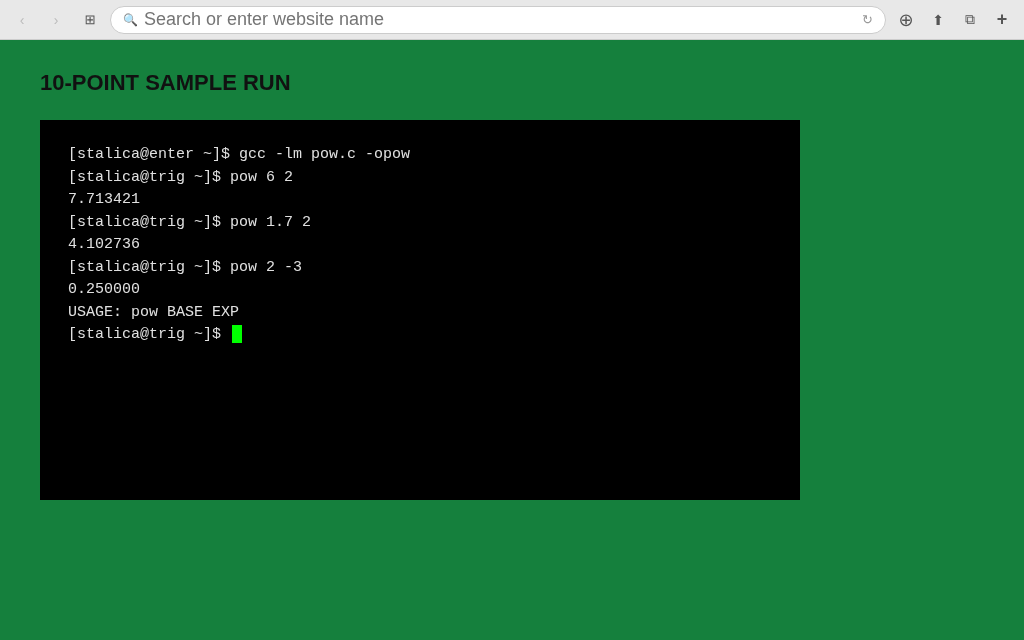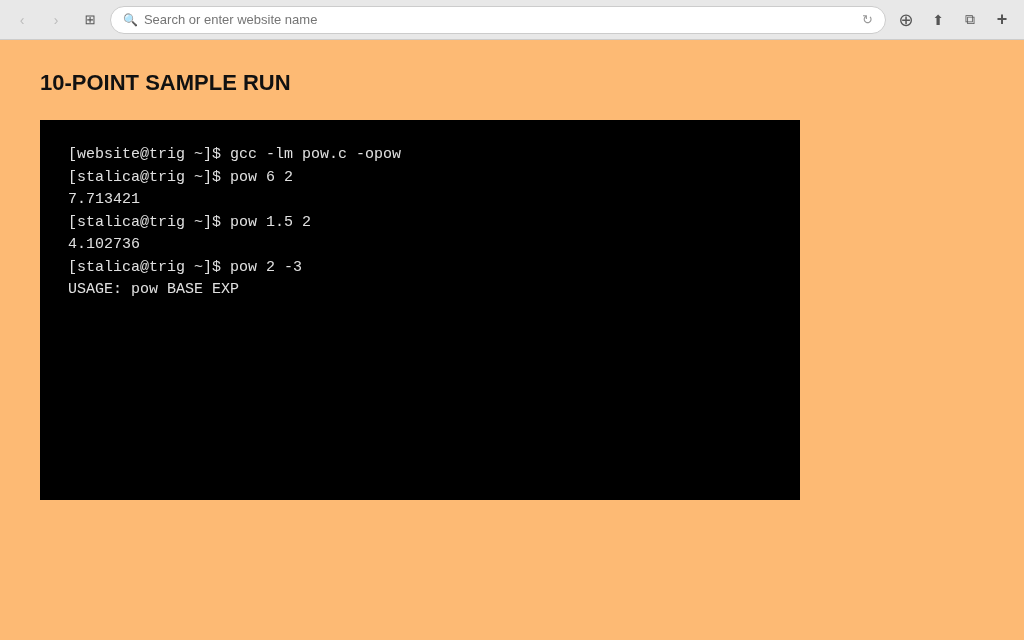--- a/index.html
+++ b/index.html
@@ -70,21 +70,21 @@
       padding: 0 12px;
       gap: 6px;
       color: #888;
       font-size: 13px;
     }
 
     .address-bar input {
       border: none;
       outline: none;
       flex: 1;
-      font-size: 13px;
+      font-size: 18px;
       color: #333;
       background: transparent;
     }
 
     .toolbar-right {
       display: flex;
       align-items: center;
       gap: 4px;
     }
 
@@ -97,21 +97,21 @@
       display: flex;
       align-items: center;
       justify-content: center;
       border-radius: 4px;
       color: #555;
       font-size: 14px;
     }
 
     
     .page-content {
-      background: #fdba74;
+      background: #15803d;
       height: calc(640px - 40px);
       overflow-y: auto;
       padding: 30px 40px;
     }
 
     .page-title {
       font-size: 22px;
       font-weight: 700;
       color: #111;
       margin-bottom: 24px;
@@ -171,22 +171,24 @@
     <button style="font-size:14px;">⧉</button>
     <button style="font-size:18px; font-weight:bold;">+</button>
   </div>
 </div>
 
 <div class="page-content">
   <div class="page-title">10-POINT SAMPLE RUN</div>
 
   <div class="terminal-wrapper">
     <div class="terminal">
-      <div class="terminal-line">[website@trig ~]$ gcc -lm pow.c -opow</div>
+      <div class="terminal-line">[stalica@enter ~]$ gcc -lm pow.c -opow</div>
       <div class="terminal-line">[stalica@trig ~]$ pow 6 2</div>
       <div class="terminal-line">7.713421</div>
-      <div class="terminal-line">[stalica@trig ~]$ pow 1.5 2</div>
+      <div class="terminal-line">[stalica@trig ~]$ pow 1.7 2</div>
       <div class="terminal-line">4.102736</div>
       <div class="terminal-line">[stalica@trig ~]$ pow 2 -3</div>
+      <div class="terminal-line">0.250000</div>
       <div class="terminal-line">USAGE: pow BASE EXP</div>
+      <div class="terminal-line">[stalica@trig ~]$ <span class="cursor"></span></div>
     </div>
   </div>
 </div>
 
 </body></html>

